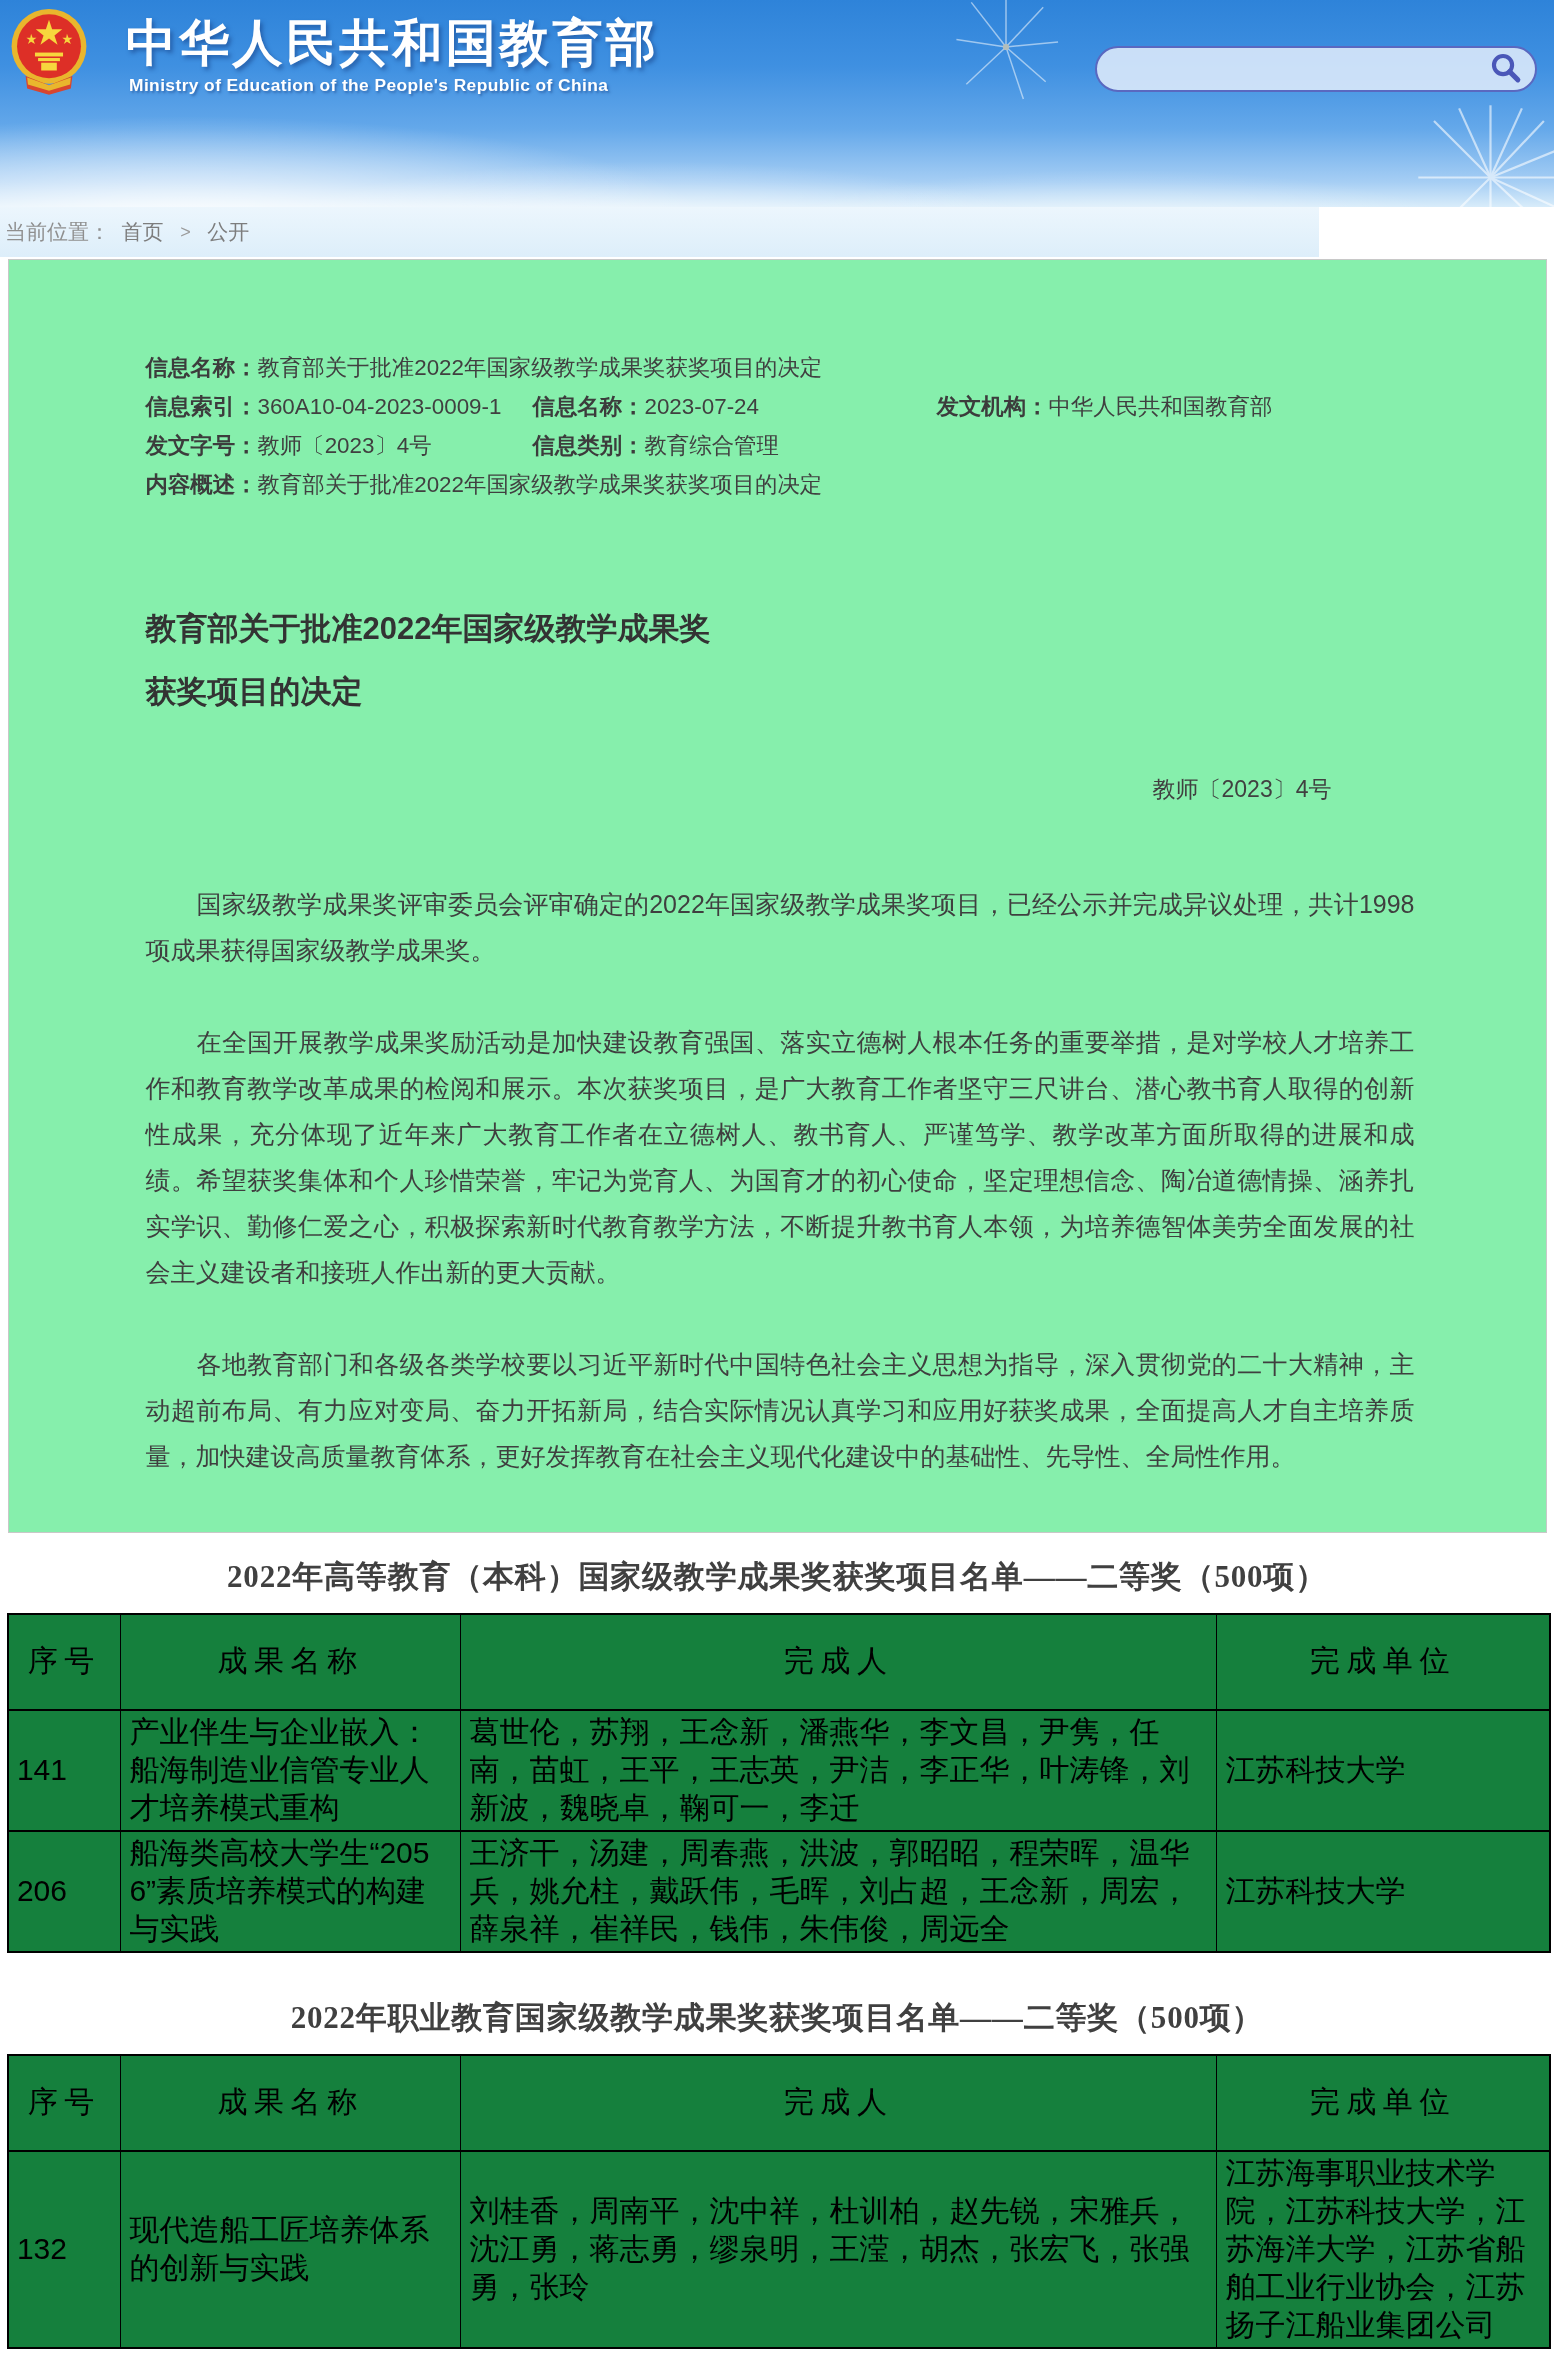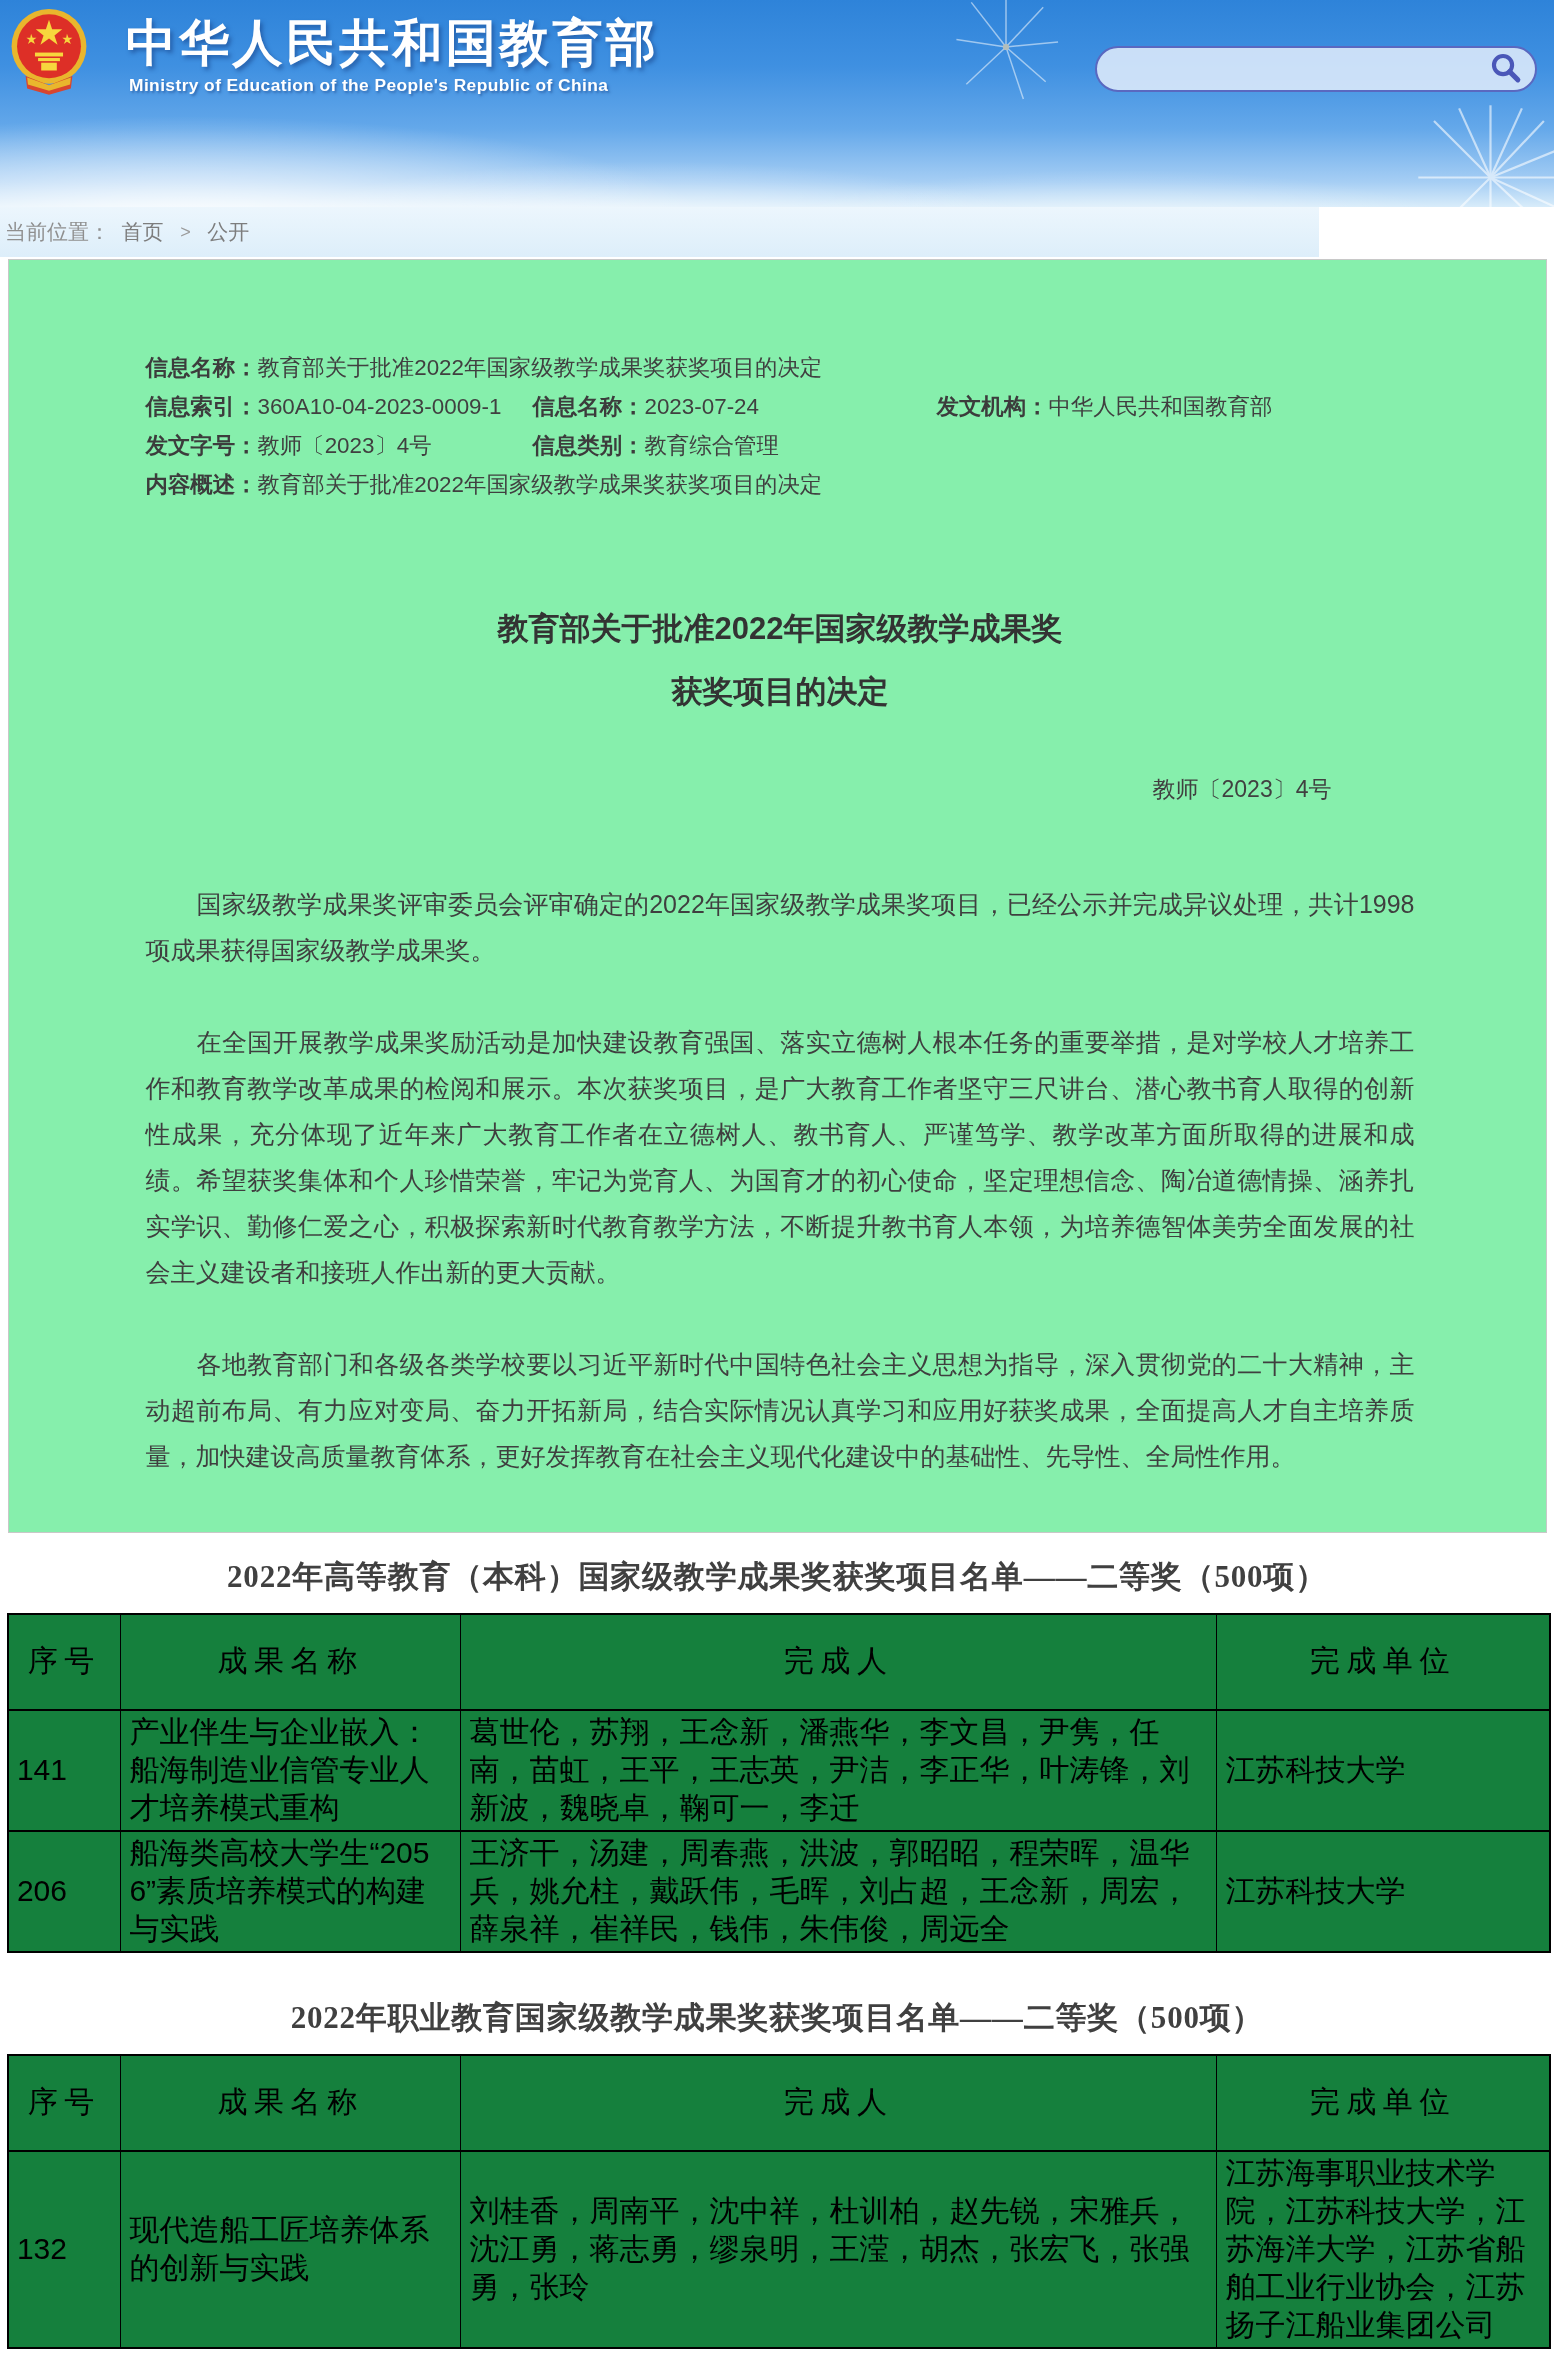--- a/index.html
+++ b/index.html
@@ -49,21 +49,21 @@
   .content-box{
     margin:1.7px 7.5px 0 7.5px;height:1274px;box-sizing:border-box;background:#86efac;
     border:0.8px solid #c8c8c8;padding:88px 131px 0 137px;overflow:hidden;
   }
   .meta{font-size:22.4px;color:#404040;}
   .meta-row{display:flex;line-height:39px;}
   .meta-label{font-weight:bold;color:#3c3c3c;white-space:nowrap;}
   .meta-val{color:#404040;}
   .mcell1{width:387px;display:flex;}
   .mcell2{width:404px;display:flex;}
-  .doc-title{margin-top:93px;text-align:center;font-size:31px;font-weight:bold;color:#333;line-height:63px;}
+  .doc-title{margin-top:93px;font-size:31px;font-weight:bold;color:#333;line-height:63px;}
   .doc-number{margin-top:51px;text-align:right;padding-right:83px;font-size:23px;color:#404040;}
   .doc-body{margin-top:76px;}
   .doc-body p{margin:46px 0 0 0;font-size:25px;line-height:46px;color:#3f3f3f;text-align:justify;text-indent:51px;}
   .doc-body p:first-child{margin-top:0;}
   
   .table-heading{
     font-family:Liberation Serif, serif;font-weight:bold;font-size:31px;color:#404040;
     text-align:center;margin:23px 0 15px 0;letter-spacing:0.8px;
   }
   .table-heading.second{margin-top:44px;}

